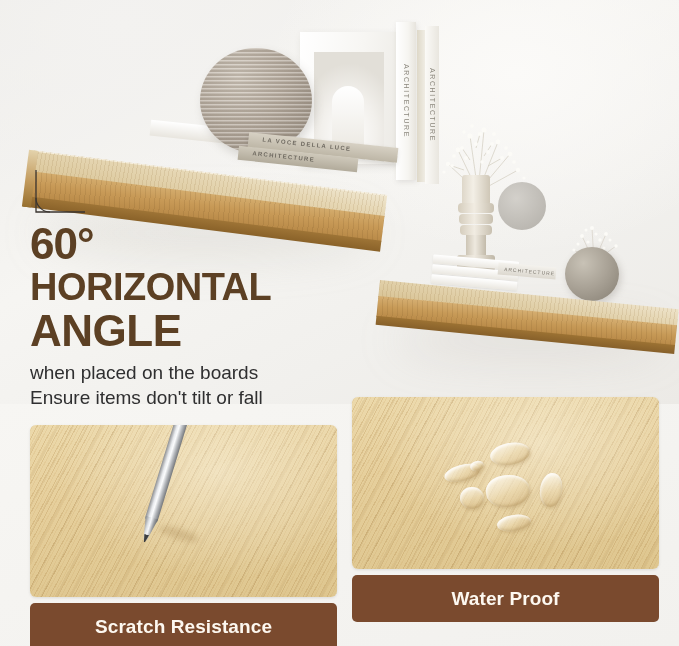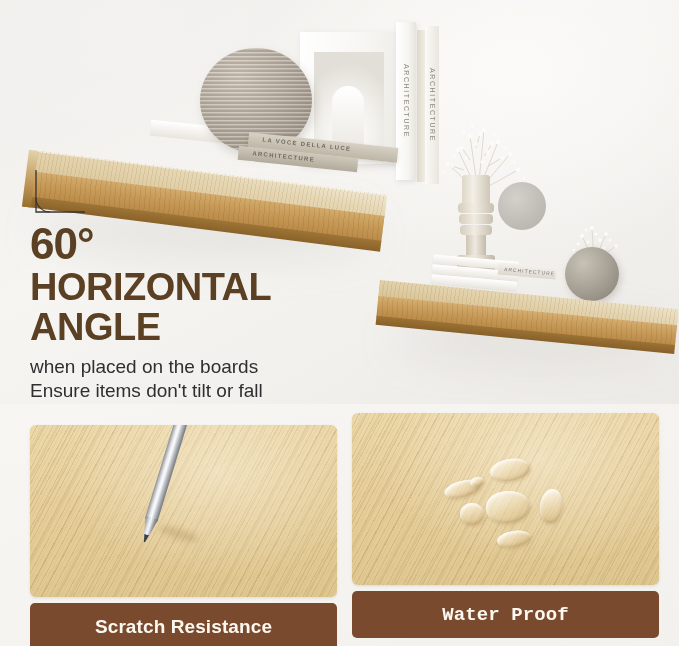--- a/index.html
+++ b/index.html
@@ -125,27 +125,27 @@
   #stack div{position:absolute;left:0;width:86px;height:9px;border-radius:1px;
       background:linear-gradient(180deg,#ffffff,#eae7e0);box-shadow:0 1px 2px rgba(0,0,0,.07);}
   #tag{position:absolute;left:498px;top:265px;width:58px;height:12px;transform:rotate(5deg);
       background:linear-gradient(180deg,#f4f2ed,#dcd8cf);}
   #tag span{position:absolute;left:6px;top:3px;font-size:5px;letter-spacing:1px;color:#7b766d;}
 
   
   #textblock{position:absolute;left:30px;top:222px;width:330px;}
   #deg{font-size:44px;font-weight:bold;color:#5c4024;line-height:1.0;letter-spacing:-1px;}
   #h1{font-size:38px;font-weight:bold;color:#5c4024;line-height:1.04;letter-spacing:-0.5px;margin-top:2px;}
-  #h2{font-size:38px;font-weight:bold;color:#5c4024;line-height:1.04;letter-spacing:-0.5px;}
+  #h2{font-size:44px;font-weight:bold;color:#5c4024;line-height:1.04;letter-spacing:-0.5px;}
   #sub{margin-top:8px;font-size:19px;color:#2f2f30;line-height:1.28;}
 
   
   .card{position:absolute;width:307px;}
   #card-left{left:30px;top:425px;}
-  #card-right{left:352px;top:413px;font-family:Liberation Mono, monospace;}
+  #card-right{left:352px;top:397px;}
   .photo{position:relative;width:307px;height:172px;border-radius:6px;overflow:hidden;
          box-shadow:0 1px 3px rgba(0,0,0,.10);
          background:linear-gradient(175deg,#ecd9ab 0%,#e6cf9c 40%,#dec68f 100%);}
   .photo .woodgrain{position:absolute;inset:-30%;
       background:repeating-linear-gradient(118deg,
         rgba(176,135,72,.26) 0px,rgba(176,135,72,.26) 1px,
         rgba(0,0,0,0) 1px,rgba(0,0,0,0) 3px,
         rgba(205,167,104,.20) 3px,rgba(205,167,104,.20) 4px,
         rgba(0,0,0,0) 4px,rgba(0,0,0,0) 7px);}
   .photo .woodgrain2{position:absolute;inset:-30%;opacity:.5;

